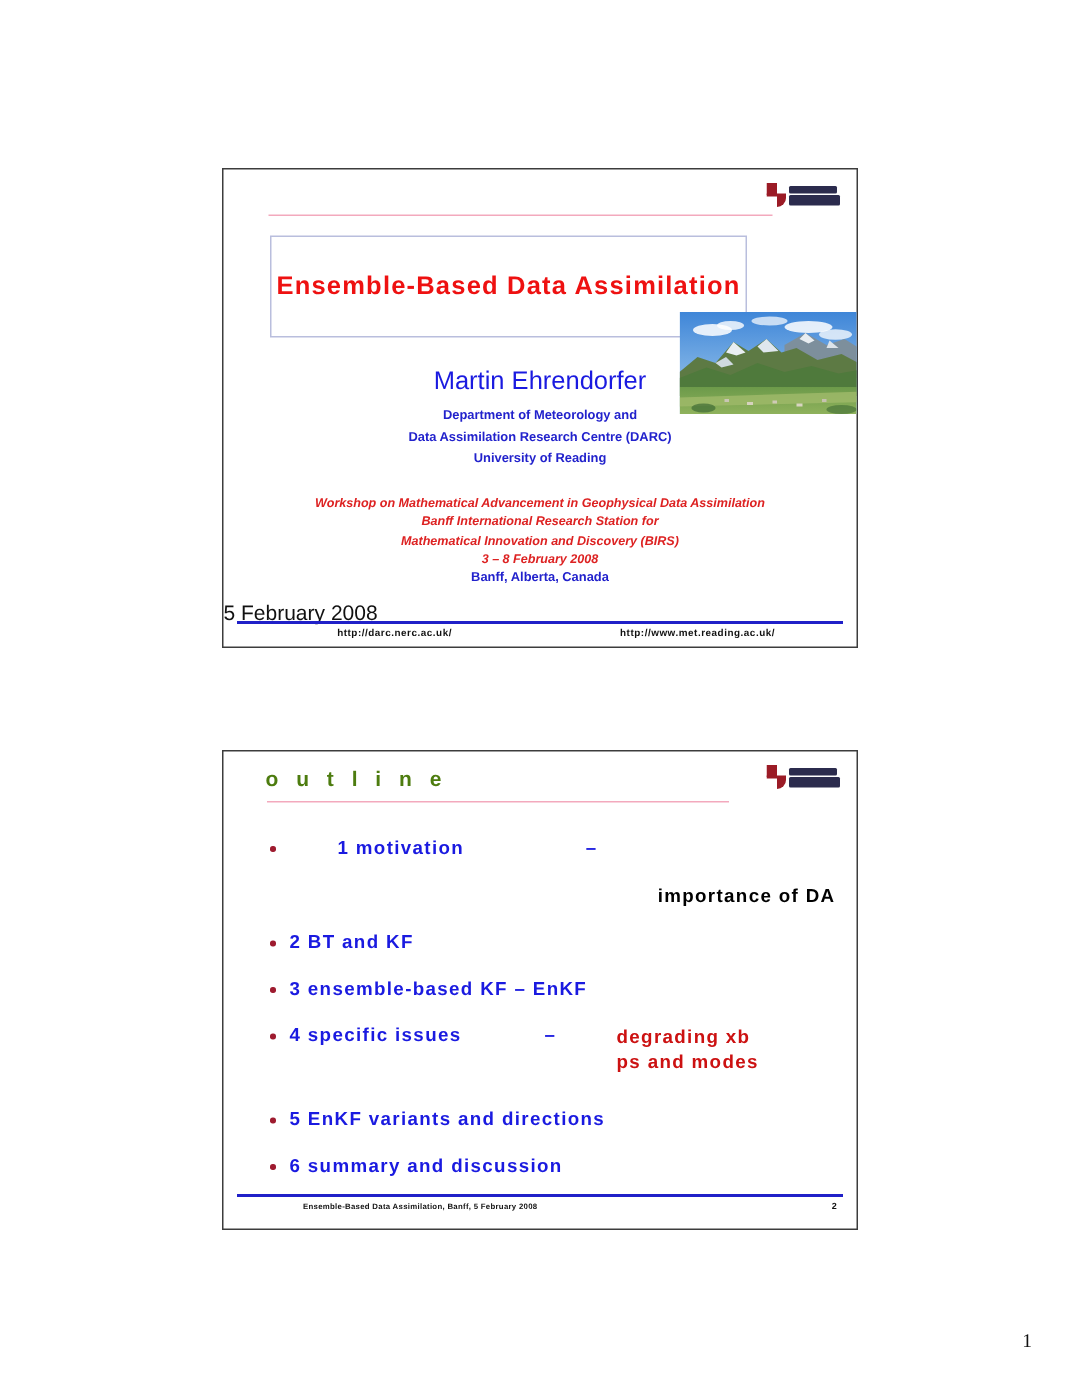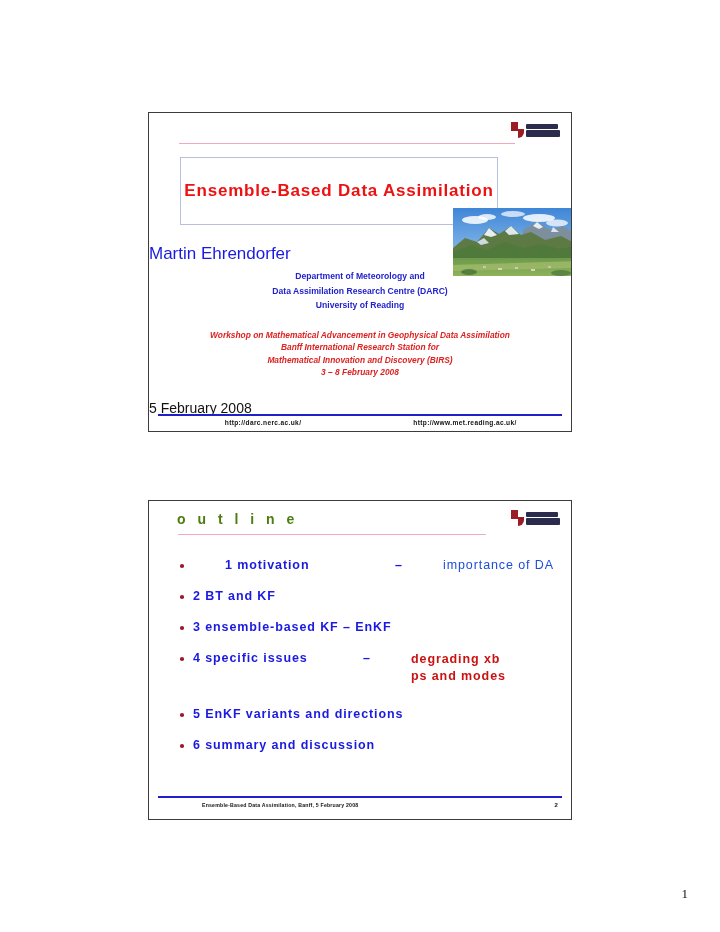--- a/index.html
+++ b/index.html
@@ -114,21 +114,21 @@
     z-index: 4;
     overflow: hidden;
     border: 0;
   }
 
   .author {
     position: absolute;
     left: 0;
     right: 0;
     top: 131px;
-    text-align: left;
+    text-align: center;
     color: #1a1ae0;
     font-size: 17px;
     font-weight: normal;
   }
   .affil {
     position: absolute;
     left: 0;
     right: 0;
     top: 156px;
     text-align: center;
@@ -235,25 +235,26 @@
     background: #9e1b2f;
   }
   .o-label {
     color: #1a1ae0;
     font-size: 12.5px;
     font-weight: bold;
     letter-spacing: 0.9px;
     white-space: nowrap;
   }
   .o-right {
-    color: #1d4ed8;
+    color: #000000;
     font-size: 12.5px;
-    font-weight: normal;
+    font-weight: bold;
     letter-spacing: 0.9px;
     white-space: pre;
+    margin-top: 32px;
   }
   .o-item-wide .o-label { width: 170px; margin-left: 32px; }
   .o-item-4 .o-label   { width: 170px; }
   .o-dash {
     color: #1a1ae0;
     font-size: 12.5px;
     font-weight: bold;
     width: 48px;
     flex: 0 0 48px;
   }
@@ -363,20 +364,21 @@
     <div>University of Reading</div>
   </div>
 
   <div class="workshop">
     <div>Workshop on Mathematical Advancement in Geophysical Data Assimilation</div>
     <div>Banff International Research Station for</div>
     <div>Mathematical Innovation and Discovery (BIRS)</div>
     <div>3 – 8 February 2008</div>
   </div>
 
+  <div class="location">Banff, Alberta, Canada</div>
   <div class="date">5 February 2008</div>
 
   <div class="blue-rule" id="title-blue-rule"></div>
 
   <div class="url-row">
     <div class="url-left">http://darc.nerc.ac.uk/</div>
     <div class="url-right">http://www.met.reading.ac.uk/</div>
   </div>
 </div>
 

